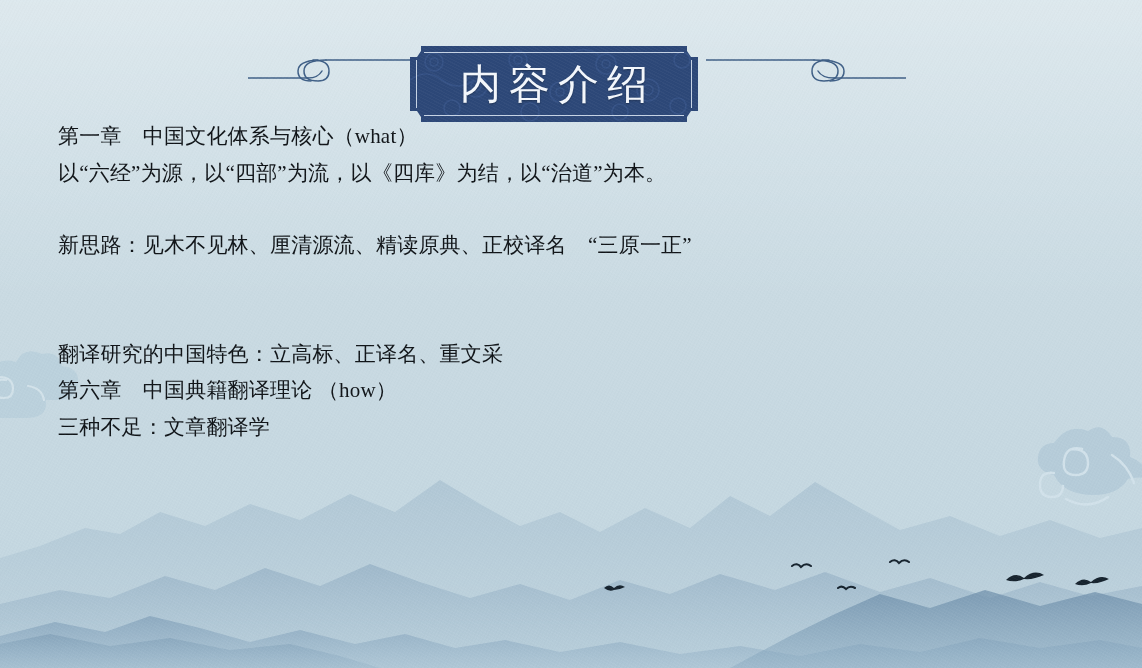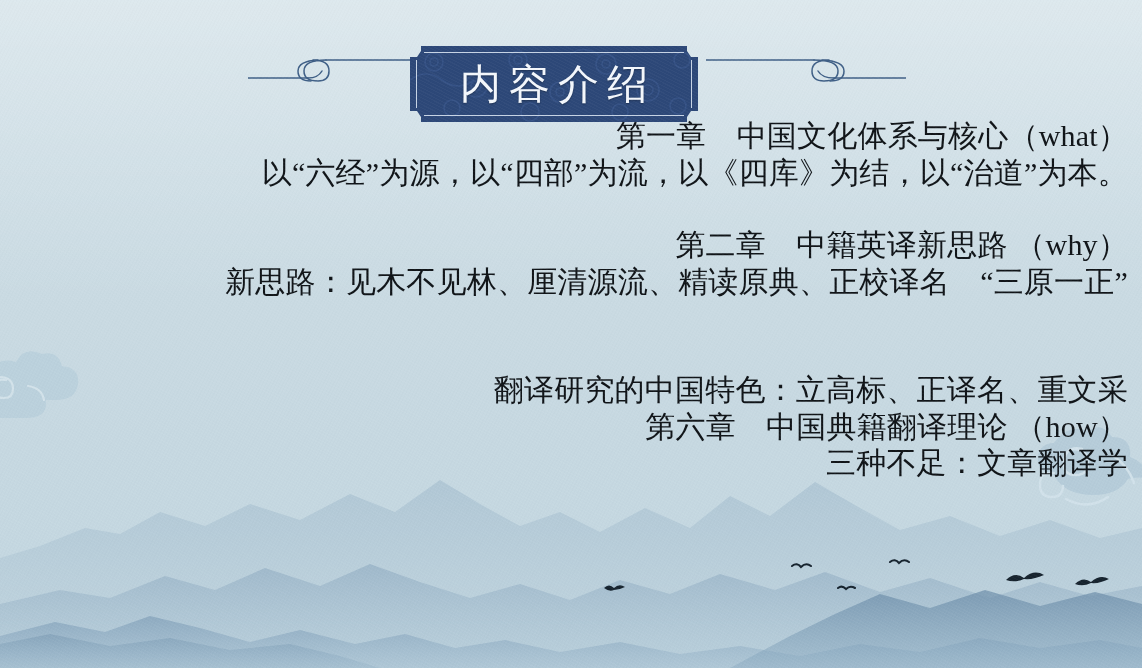--- a/index.html
+++ b/index.html
@@ -15,21 +15,20 @@
     position:relative;
     width:1142px; height:668px;
     overflow:hidden;
     background:
       linear-gradient(180deg,
         #cfdfe6 0%,
         #cbdce4 22%,
         #c9dae2 48%,
         #c6d8e1 66%,
         #c2d6e0 100%);
-    text-align: right;
   }
 
   
   .noise {
     position:absolute; inset:0;
     opacity:.30;
     background-image:
       repeating-linear-gradient(27deg, rgba(255,255,255,.10) 0 1px, rgba(0,0,0,0) 1px 3px),
       repeating-linear-gradient(-63deg, rgba(0,0,0,.035) 0 1px, rgba(0,0,0,0) 1px 3px);
     pointer-events:none;
@@ -117,21 +116,21 @@
     text-shadow:0 1px 2px rgba(0,0,0,.30);
   }
 
   
   #body-text{
     position:absolute;
     left:58px; top:118px;
     width:1070px;
     color:#101418;
     font-family:"Liberation Serif","DejaVu Serif",serif;
-    font-size:30px;
+    font-size:21px;
     line-height:36.5px;
     letter-spacing:.2px;
   }
   .para { margin:0; }
   .gap  { height:36px; }
   .line { white-space:pre-wrap; }
   .wrapline { white-space:pre-wrap; }
 </style>
 </head>
 <body>
@@ -271,21 +270,20 @@
     </div>
   </div>
 
   <div id="body-text">
 
     <div class="para line">第一章　中国文化体系与核心（what）</div>
     <div class="para wrapline">以“六经”为源，以“四部”为流，以《四库》为结，以“治道”为本。</div>
 
     <div class="gap"></div>
 
-    <div class="para line">第二章　中籍英译新思路 （why）</div>
     <div class="para wrapline">新思路：见木不见林、厘清源流、精读原典、正校译名　“三原一正”</div>
 
     <div class="gap"></div>
 
 
     <div class="gap"></div>
 
     <div class="para wrapline">翻译研究的中国特色：立高标、正译名、重文采</div>
     <div class="para line">第六章　中国典籍翻译理论 （how）</div>
     <div class="para wrapline">三种不足：文章翻译学</div>

